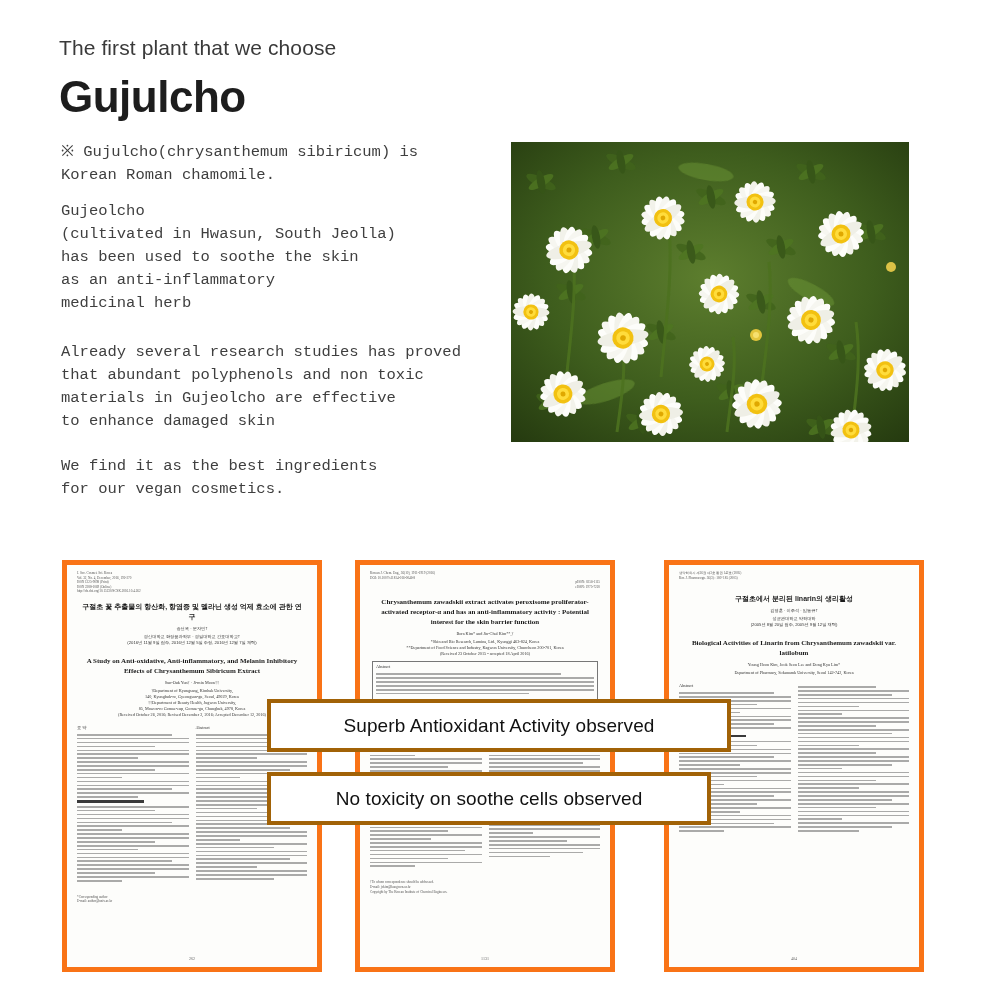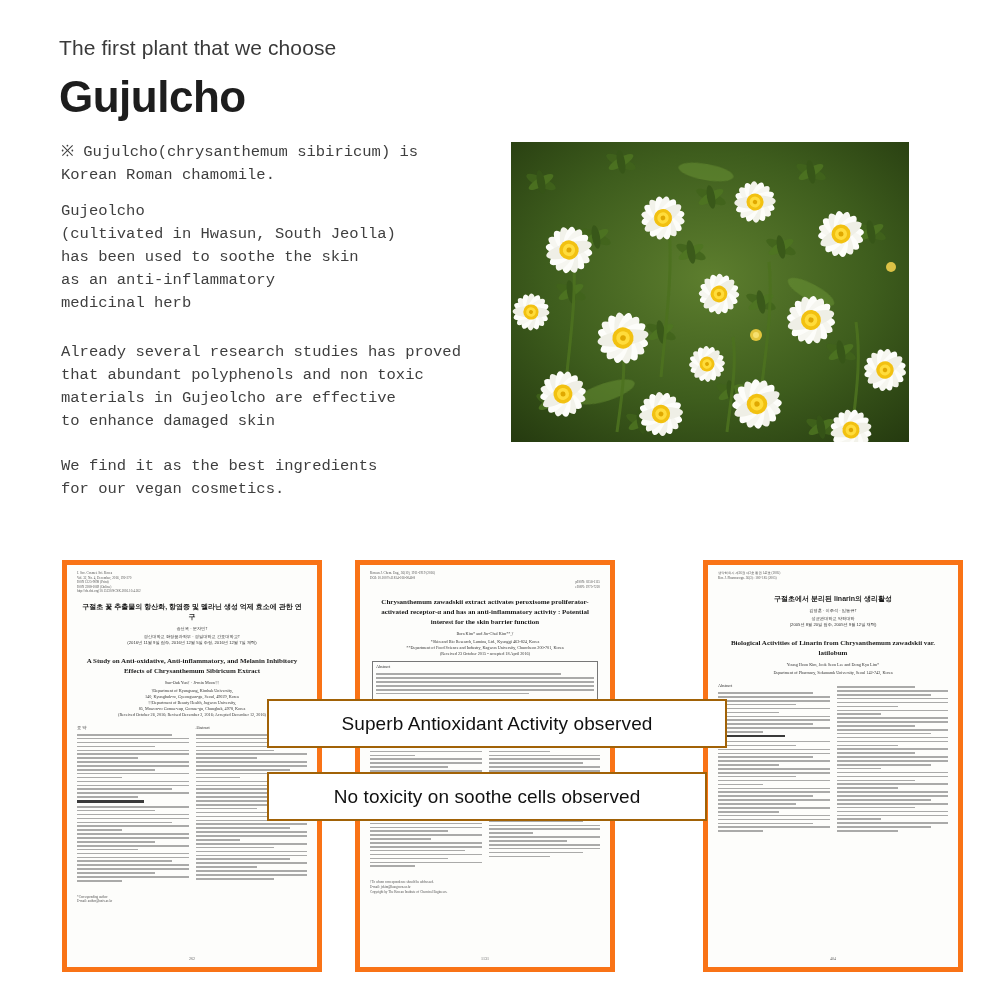--- a/index.html
+++ b/index.html
@@ -74,21 +74,21 @@
     top: 0;
     width: 260px;
     height: 412px;
     background: #fdfdfb;
     border: 5px solid #f97316;
     box-sizing: border-box;
     overflow: hidden;
   }
   .paper.p1 { left: 62px; }
   .paper.p2 { left: 355px; }
-  .paper.p3 { left: 703px; }
+  .paper.p3 { left: 664px; }
 
   .pg-head {
     font-size: 3.3px;
     line-height: 4.6px;
     color: #555;
     padding: 6px 10px 0 10px;
     white-space: pre-line;
   }
   .pg-title {
     font-size: 7px;
@@ -137,21 +137,21 @@
   .pg-box {
     margin: 4px 12px;
     border: 1px solid #777;
     padding: 2px 3px;
   }
 
   
   .callout {
     position: absolute;
     background: #ffffff;
-    border: 2px solid #a16207;
+    border: 4px solid #a16207;
     display: flex;
     align-items: center;
     justify-content: center;
     font-size: 19px;
     color: #111;
     letter-spacing: 0.1px;
   }
   .callout-1 {
     left: 267px;
     top: 699px;

